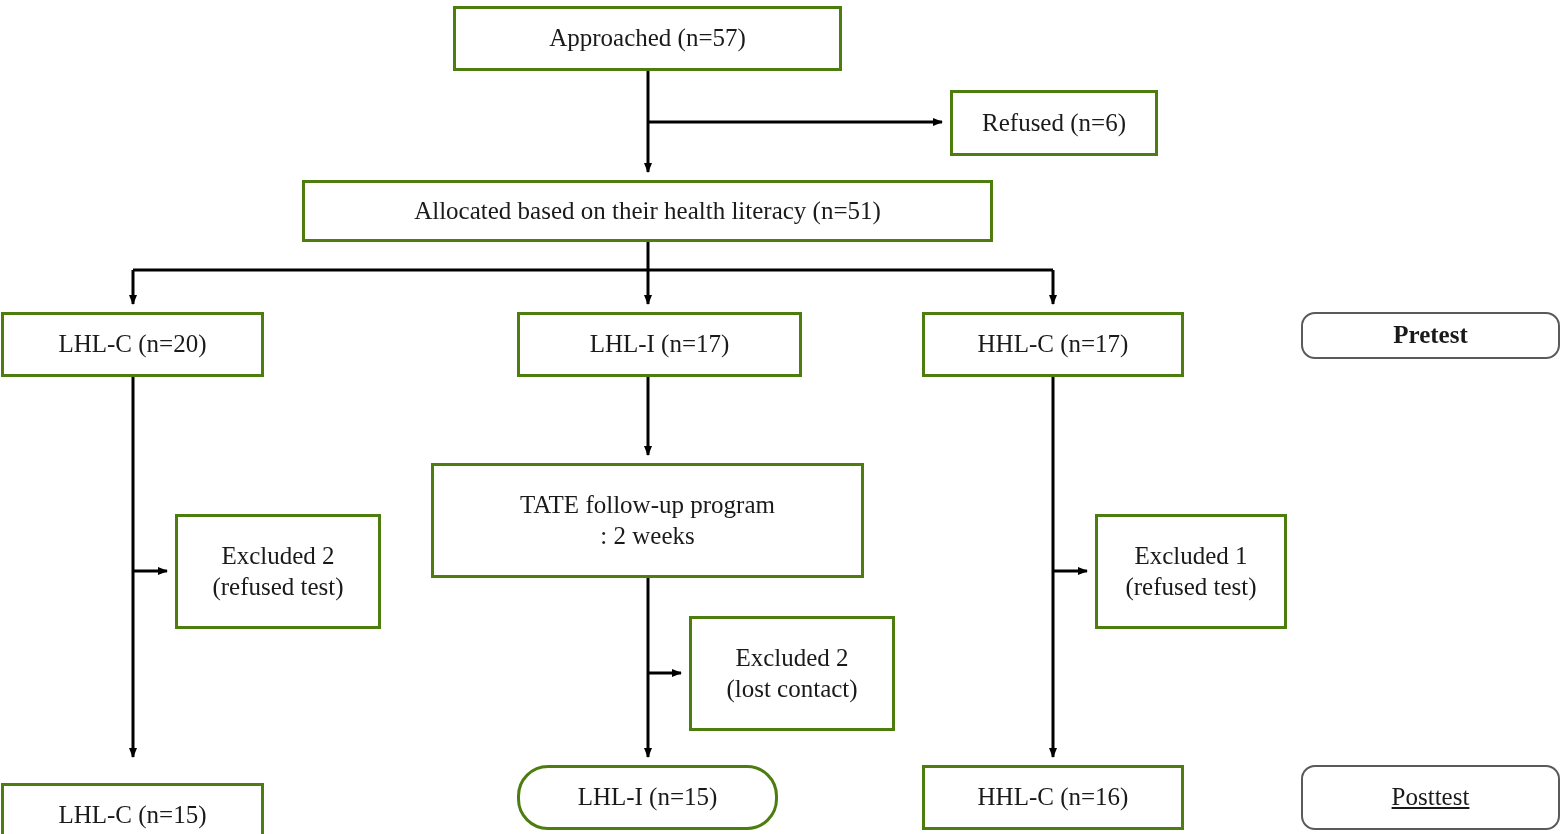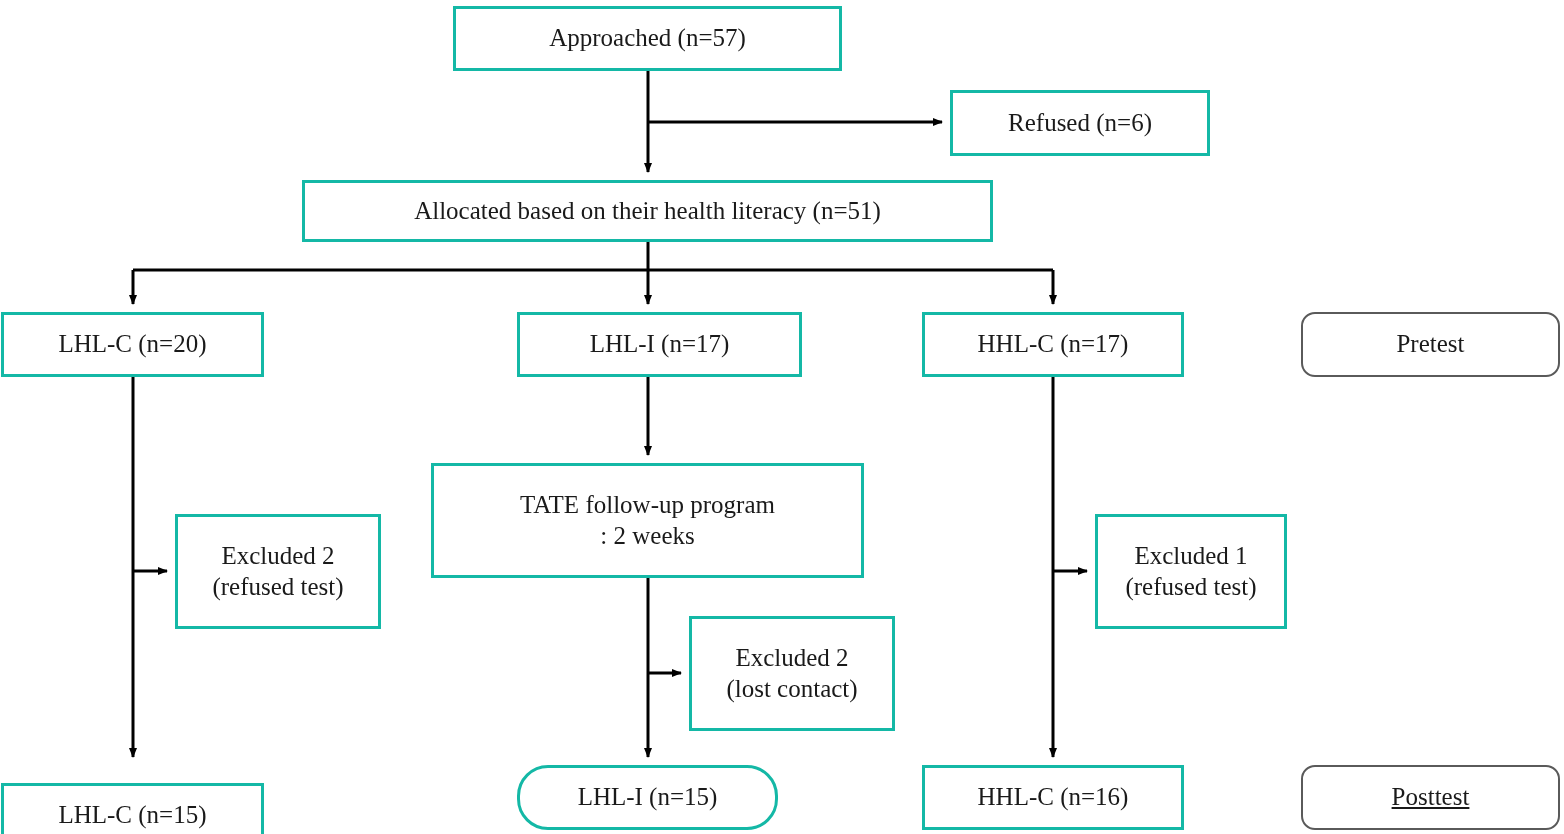--- a/index.html
+++ b/index.html
@@ -19,21 +19,21 @@
     position: absolute;
     left: 0;
     top: 0;
     width: 1564px;
     height: 834px;
     pointer-events: none;
   }
   .node {
     position: absolute;
     box-sizing: border-box;
-    border: 3px solid #14b8a6;
+    border: 3px solid #4d7c0f;
     background: #ffffff;
     display: flex;
     align-items: center;
     justify-content: center;
     text-align: center;
     color: #1a1a1a;
     font-size: 25px;
     line-height: 1.22;
     z-index: 2;
   }
@@ -91,36 +91,36 @@
 
     <g>
       <path d="M1053,377 L1053,757" stroke="#000000" stroke-width="3" fill="none" marker-end="url(#ah)"></path>
       <path d="M1053,571 L1087,571" stroke="#000000" stroke-width="3" fill="none" marker-end="url(#ah)"></path>
     </g>
   </svg>
 
   <div class="node" style="left: 453px; top: 6px; width: 389px; height: 65px;">
     <span class="txt">Approached (n=57)</span>
   </div>
-  <div class="node" style="left: 950px; top: 90px; width: 260px; height: 66px;">
+  <div class="node" style="left: 950px; top: 90px; width: 208px; height: 66px;">
     <span class="txt">Refused (n=6)</span>
   </div>
   <div class="node" style="left: 302px; top: 180px; width: 691px; height: 62px;">
     <span class="txt">Allocated based on their health literacy (n=51)</span>
   </div>
   <div class="node" style="left: 1px; top: 312px; width: 263px; height: 65px;">
     <span class="txt">LHL-C (n=20)</span>
   </div>
   <div class="node" style="left: 517px; top: 312px; width: 285px; height: 65px;">
     <span class="txt">LHL-I (n=17)</span>
   </div>
   <div class="node" style="left: 922px; top: 312px; width: 262px; height: 65px;">
     <span class="txt">HHL-C (n=17)</span>
   </div>
-  <div class="node round" style="left: 1301px; top: 312px; width: 259px; height: 65px;">
+  <div class="node round" style="left: 1301px; top: 312px; width: 259px; height: 47px; font-weight: bold;">
     <span class="txt">Pretest</span>
   </div>
   <div class="node" style="left: 431px; top: 463px; width: 433px; height: 115px;">
     <span class="txt">TATE follow-up program
 : 2 weeks</span>
   </div>
   <div class="node" style="left: 175px; top: 514px; width: 206px; height: 115px;">
     <span class="txt">Excluded 2
 (refused test)</span>
   </div>

